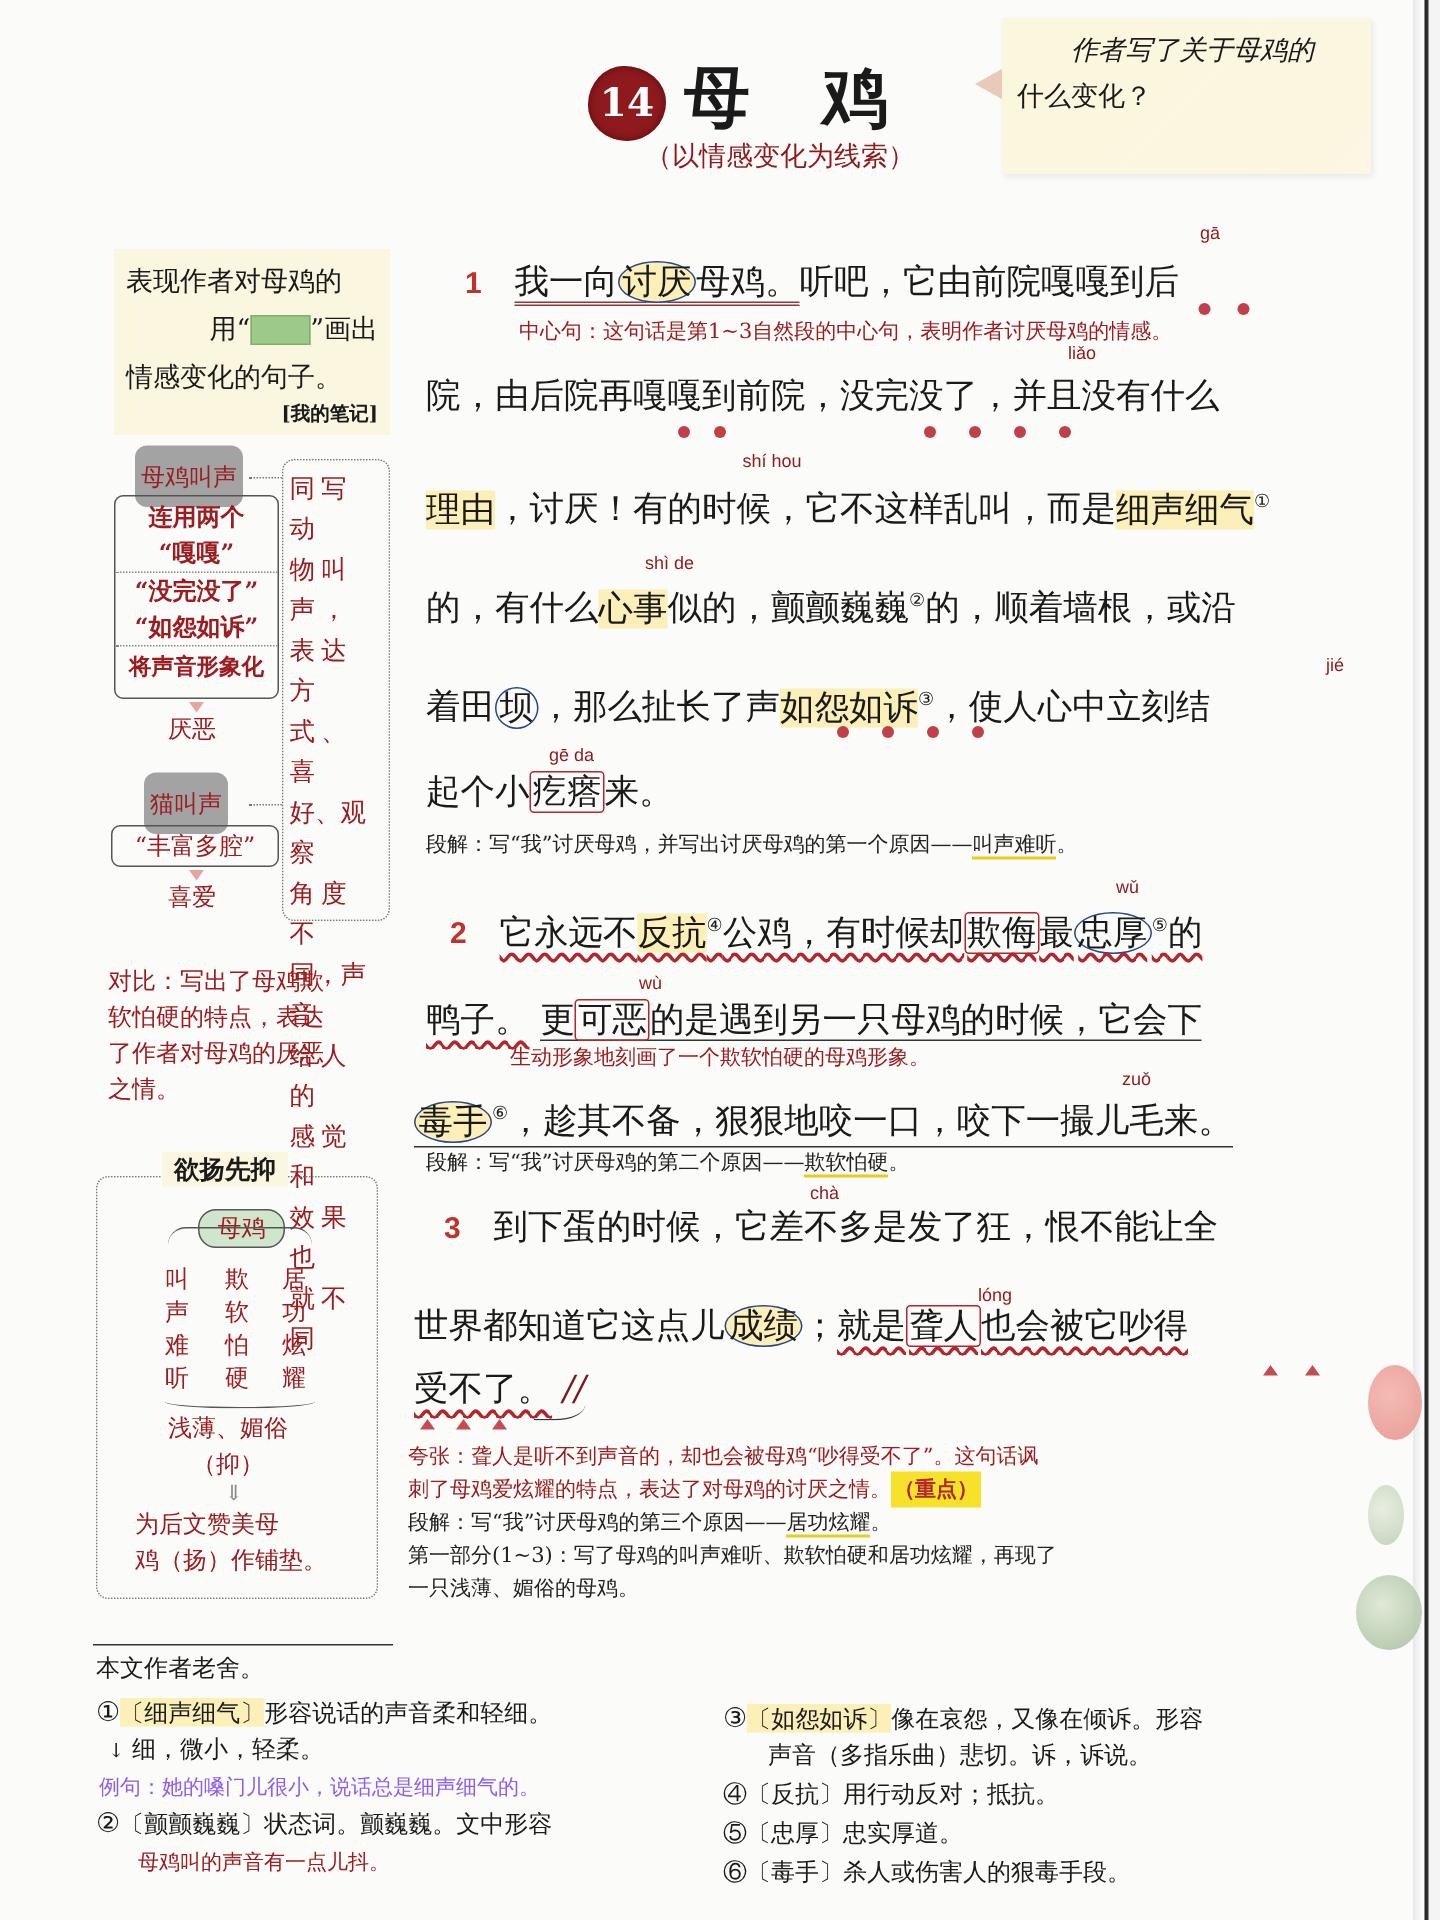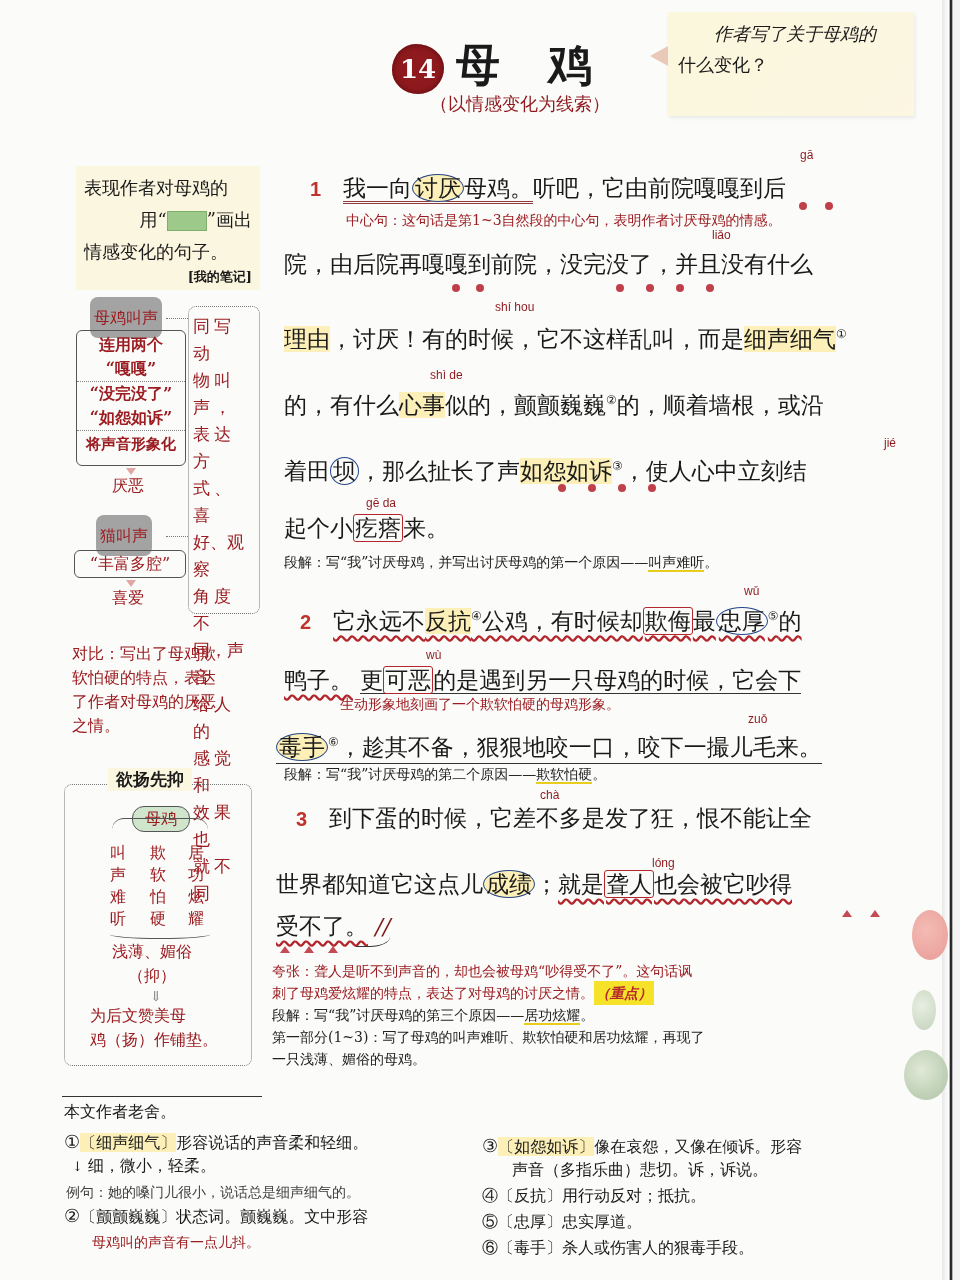--- a/index.html
+++ b/index.html
@@ -195,42 +195,42 @@
 <div class="abs para" style="left:276px; top:910px;">
   <span class="uline-wave">受不了。</span>&nbsp;<span style="color:#7a1a1a; font-style:italic;">//</span>
 </div>
 <div class="tri" style="left:280px; top:946px;"></div>
 <div class="tri" style="left:304px; top:946px;"></div>
 <div class="tri" style="left:328px; top:946px;"></div>
 <div class="abs" style="left:356px; top:930px; width:34px; height:16px; border-bottom:1.5px solid #333; border-radius:0 0 60% 0;"></div>
 
 <div class="abs ann" style="left:272px; top:960px; line-height:22px;">
   <div>夸张：聋人是听不到声音的，却也会被母鸡“吵得受不了”。这句话讽</div>
-  <div><span>刺了母鸡爱炫耀的特点，表达了对母鸡的讨厌之情。</span><span style="background:#f7e22a; color:#b3262b; font-weight:bold; padding:4px 2px;font-style:italic;">（重点）</span></div>
+  <div><span>刺了母鸡爱炫耀的特点，表达了对母鸡的讨厌之情。</span><span style="background:#f7e22a; color:#b3262b; font-weight:bold; padding:4px 2px;">（重点）</span></div>
 </div>
 <div class="abs ann-dark" style="left:272px; top:1004px; line-height:22px;">
   <span>段解：写“我”讨厌母鸡的第三个原因——</span><span class="yellow-ul">居功炫耀</span><span>。</span>
 </div>
 <div class="abs ann-dark" style="left:272px; top:1026px; line-height:22px;">
   <div>第一部分(1~3)：写了母鸡的叫声难听、欺软怕硬和居功炫耀，再现了</div>
   <div>一只浅薄、媚俗的母鸡。</div>
 </div>
 
 <div class="flower-pink" style="left:912px; top:910px; width:36px; height:50px; opacity:0.85;"></div>
 <div class="leaf" style="left:904px; top:1050px; width:44px; height:50px; opacity:0.85;"></div>
 <div class="leaf" style="left:912px; top:990px; width:24px; height:40px; opacity:0.6;"></div>
 
 <div class="abs foot-line"></div>
 <div class="abs foot" style="left:64px; top:1100px;">本文作者老舍。</div>
 
 <div class="abs foot" style="left:64px; top:1130px;">
   <span style="font-size:18px;">①</span><span class="hl">〔细声细气〕</span><span>形容说话的声音柔和轻细。</span>
 </div>
 <div class="abs foot" style="left:72px; top:1154px;"><span style="font-size:13px;">↓</span>&nbsp;<span>细，微小，轻柔。</span></div>
-<div class="abs foot" style="left:66px; top:1180px; font-size:14px; color:#404040;">例句：她的嗓门儿很小，说话总是细声细气的。</div>
+<div class="abs foot" style="left:66px; top:1180px; font-size:14px; color:#8b5cf6;">例句：她的嗓门儿很小，说话总是细声细气的。</div>
 <div class="abs foot" style="left:64px; top:1204px;">
   <span style="font-size:18px;">②</span><span>〔颤颤巍巍〕</span><span>状态词。颤巍巍。文中形容</span>
 </div>
 <div class="abs foot" style="left:92px; top:1230px; font-size:14px; color:#9b1c21;">母鸡叫的声音有一点儿抖。</div>
 
 <div class="abs foot" style="left:482px; top:1134px;">
   <span style="font-size:18px;">③</span><span class="hl">〔如怨如诉〕</span><span>像在哀怨，又像在倾诉。形容</span>
 </div>
 <div class="abs foot" style="left:512px; top:1158px;">声音（多指乐曲）悲切。诉，诉说。</div>
 <div class="abs foot" style="left:482px; top:1184px;">④〔反抗〕用行动反对；抵抗。</div>

